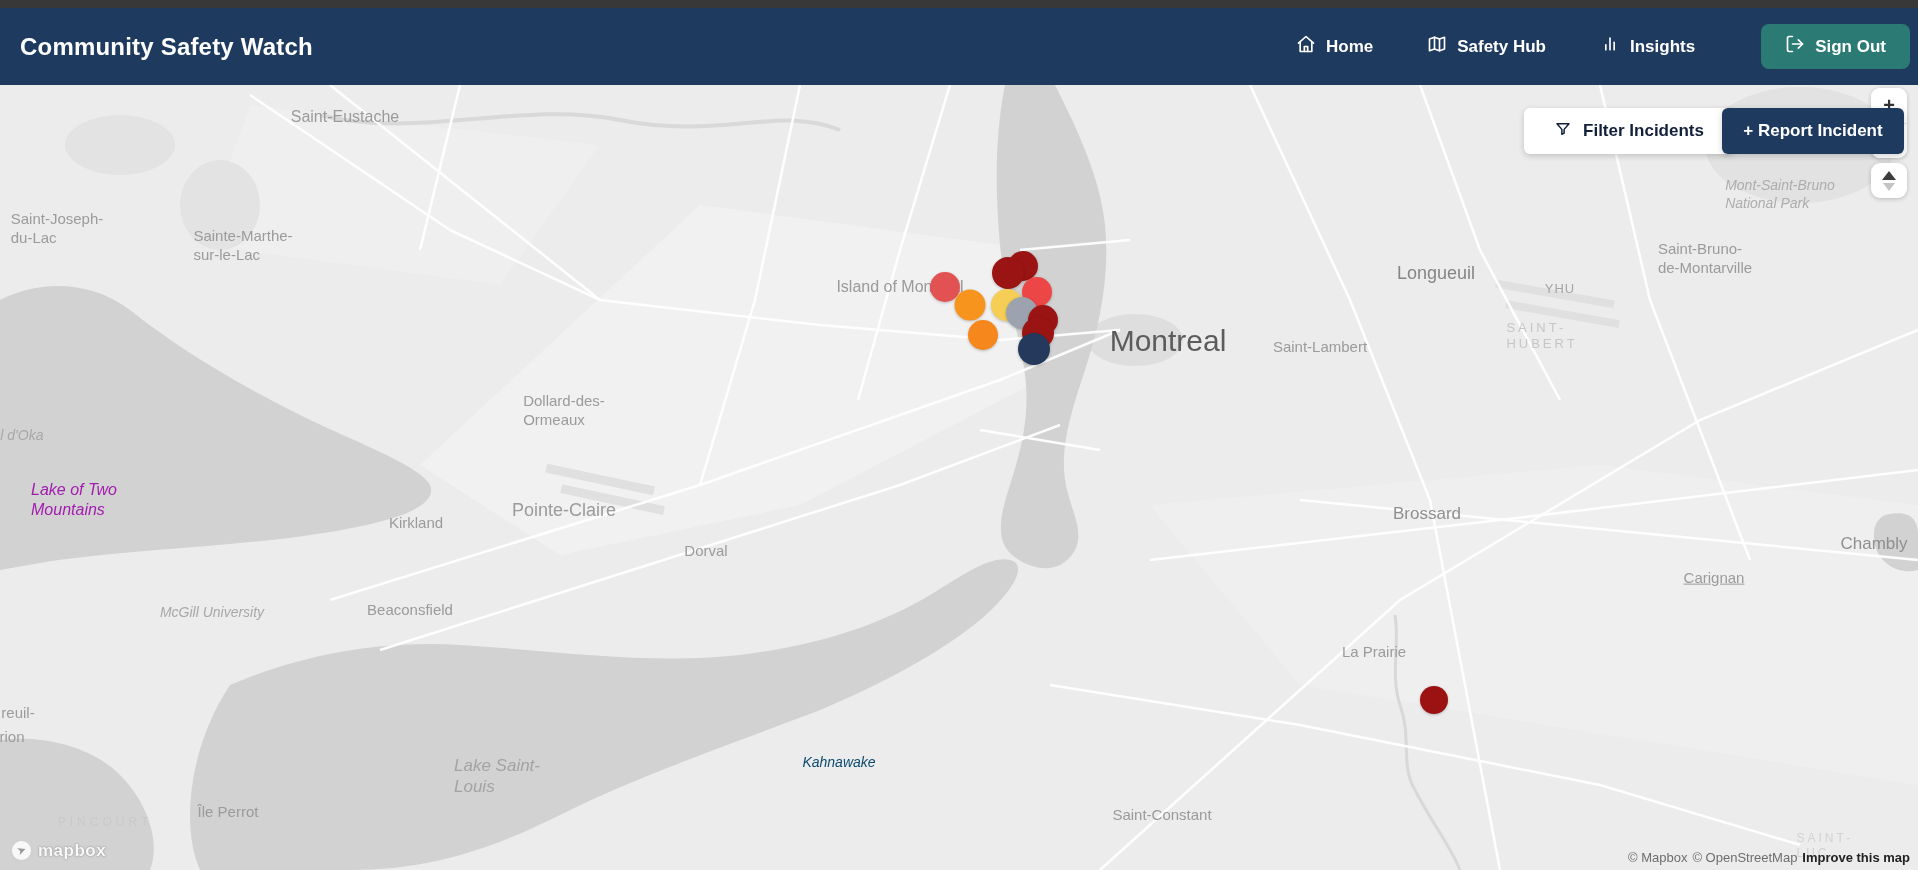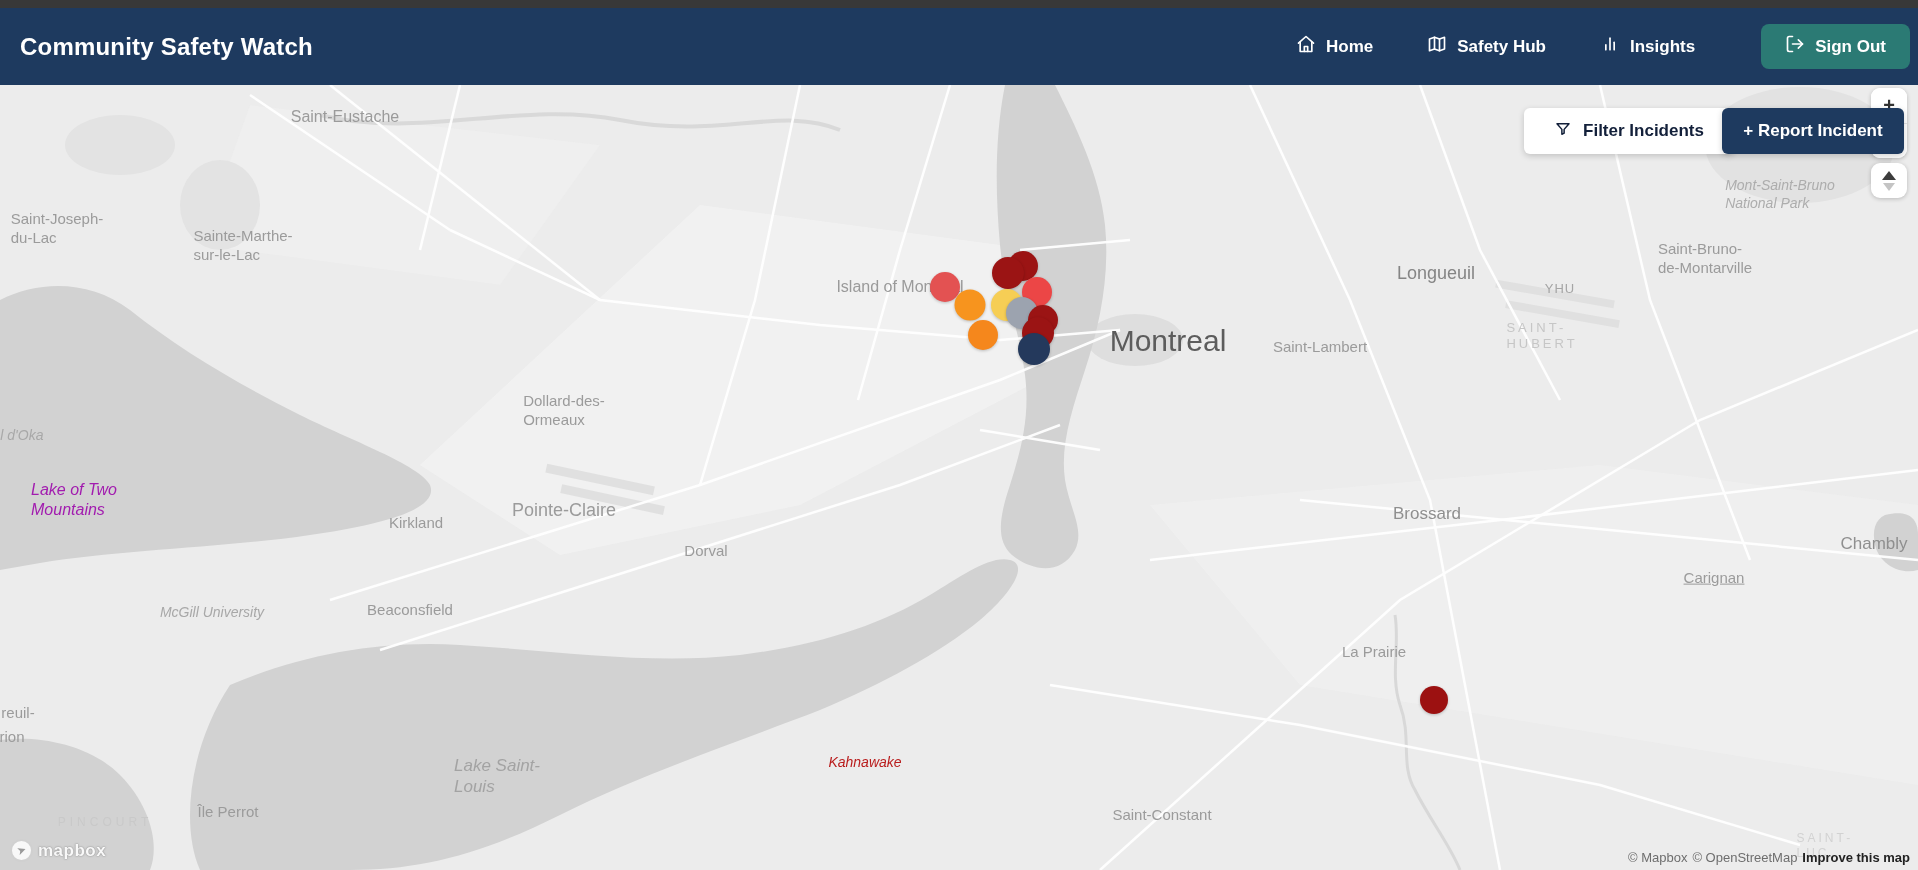--- a/index.html
+++ b/index.html
@@ -200,21 +200,21 @@
       <div class="map-label" style="left: 416px; top: 438px; font-size: 15px;">Kirkland</div>
       <div class="map-label" style="left: 706px; top: 466px; font-size: 15px;">Dorval</div>
       <div class="map-label" style="left: 410px; top: 525px; font-size: 15px;">Beaconsfield</div>
       <div class="map-label" style="left: 212px; top: 528px; font-size: 14px; color: rgb(168, 168, 168); font-style: italic;">McGill University</div>
       <div class="map-label" style="left: 1427px; top: 429px; font-size: 17px; color: rgb(143, 143, 143);">Brossard</div>
       <div class="map-label" style="left: 1874px; top: 459px; font-size: 17px; color: rgb(143, 143, 143);">Chambly</div>
       <div class="map-label" style="left: 1714px; top: 493px; font-size: 15px; text-decoration: underline;">Carignan</div>
       <div class="map-label" style="left: 1374px; top: 567px; font-size: 15px;">La Prairie</div>
       <div class="map-label" style="left: 497px; top: 691px; font-size: 17px; color: rgb(163, 163, 163); font-style: italic;">Lake Saint-
 Louis</div>
-      <div class="map-label" style="left: 865px; top: 678px; font-size: 14px; color: #b91c1c; font-style: italic;">Kahnawake</div>
+      <div class="map-label" style="left: 839px; top: 678px; font-size: 14px; color: #0c4a6e; font-style: italic;">Kahnawake</div>
       <div class="map-label" style="left: 228px; top: 727px; font-size: 15px;">Île Perrot</div>
       <div class="map-label" style="left: 105px; top: 737px; font-size: 12px; color: rgb(201, 201, 201); letter-spacing: 4px;">PINCOURT</div>
       <div class="map-label" style="left: 1162px; top: 730px; font-size: 15px;">Saint-Constant</div>
       <div class="map-label" style="left: 18px; top: 628px; font-size: 15px;">reuil-</div>
       <div class="map-label" style="left: 12px; top: 652px; font-size: 15px;">rion</div>
       <div class="map-label" style="left: 1837px; top: 761px; font-size: 12px; color: rgb(210, 210, 210); letter-spacing: 3px;">SAINT-LUC</div>
     </div>
   <div id="map-markers">
       <div class="marker" style="left: 945px; top: 202px; width: 30px; height: 30px; background: rgb(227, 82, 82);"></div>
       <div class="marker" style="left: 1023px; top: 181px; width: 30px; height: 30px; background: rgb(155, 20, 20);"></div>

